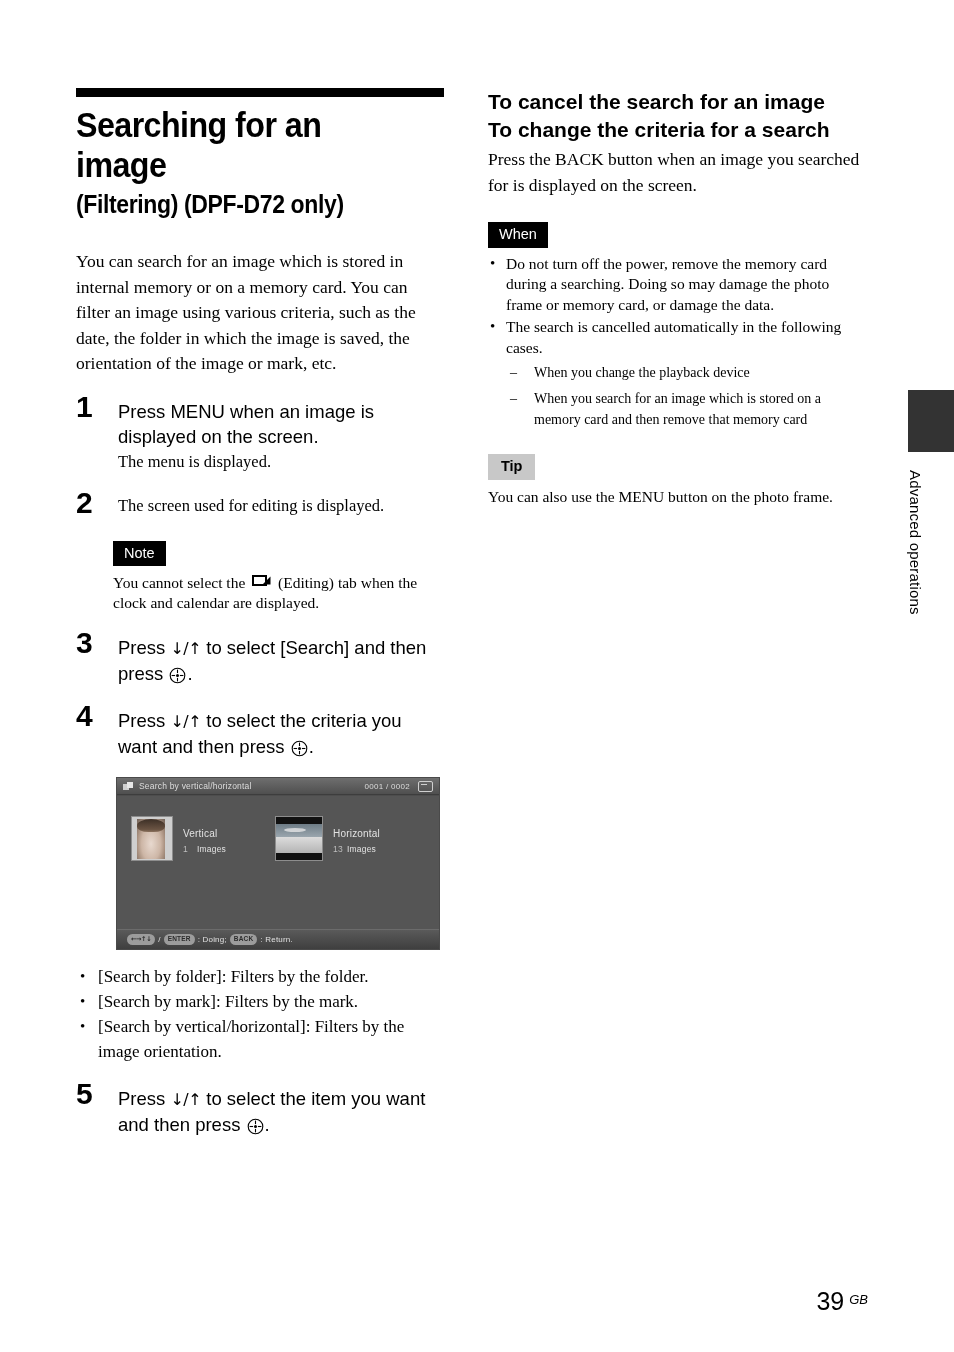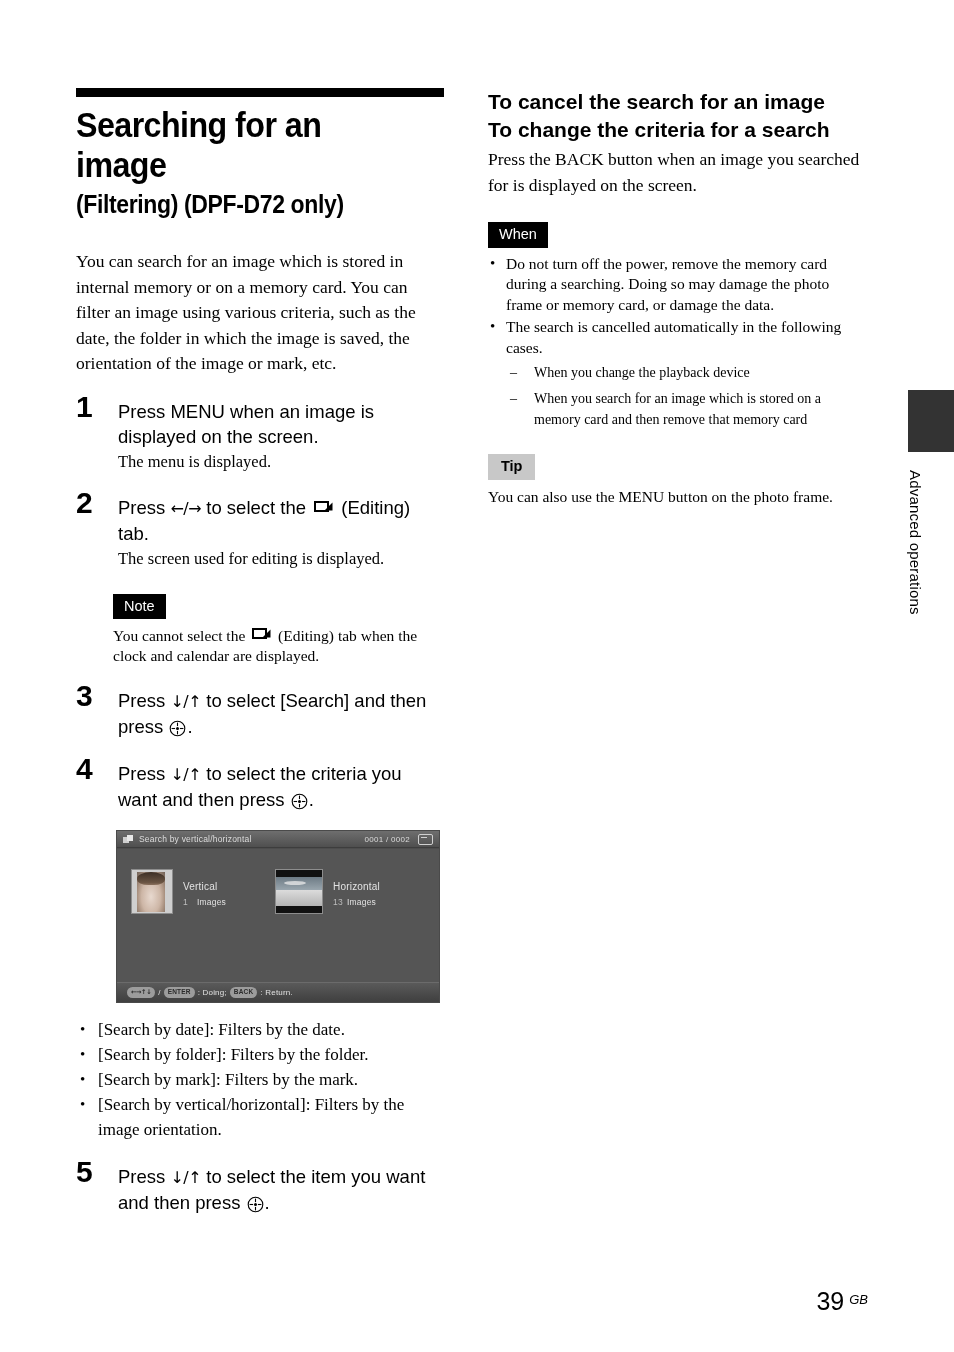--- a/index.html
+++ b/index.html
@@ -464,28 +464,20 @@
     <div class="step">
       <div class="step-num">1</div>
       <div class="step-main">
         <span>Press MENU when an image is displayed on the screen.</span>
       </div>
       <div class="step-sub">The menu is displayed.</div>
     </div>
 
     <div class="step">
       <div class="step-num">2</div>
-      <div class="step-main">
-        <span>Press </span><span class="arrows">←/→</span><span> to select the </span><span class="icon-editing">
-          <span class="frame"></span>
-          <svg class="pen" viewBox="0 0 12 12">
-            <polygon points="11.5,0.5 11.5,8.5 3.5,8.5" fill="#000"></polygon>
-          </svg>
-        </span><span> (Editing) tab.</span>
-      </div>
       <div class="step-sub">The screen used for editing is displayed.</div>
     </div>
 
     <div class="note-block note-indent">
       <span class="badge-dark">Note</span>
       <div class="note-body">
         <span>You cannot select  the </span><span class="icon-editing">
           <span class="frame"></span>
           <svg class="pen" viewBox="0 0 12 12">
             <polygon points="11.5,0.5 11.5,8.5 3.5,8.5" fill="#000"></polygon>
@@ -573,21 +565,20 @@
         <span class="pill arrows-pill">←→↑↓</span>
           <span class="ds-footer-text">/</span>
           <span class="pill">ENTER</span>
           <span class="ds-footer-text">: Doing;</span>
           <span class="pill">BACK</span>
           <span class="ds-footer-text">: Return.</span>
       </div>
     </div>
 
     <ul class="bul bul-lg note-indent">
-      <li>[Search by date]: Filters by the date.</li>
       <li>[Search by folder]: Filters by the folder.</li>
       <li>[Search by mark]: Filters by the mark.</li>
       <li>[Search by vertical/horizontal]: Filters by the image orientation.</li>
     </ul>
 
     <div class="step">
       <div class="step-num">5</div>
       <div class="step-main">
         <span>Press </span><span class="arrows">↓/↑</span><span> to select the item you want and then press </span><span class="icon-enter">
           <svg viewBox="0 0 17 17">

